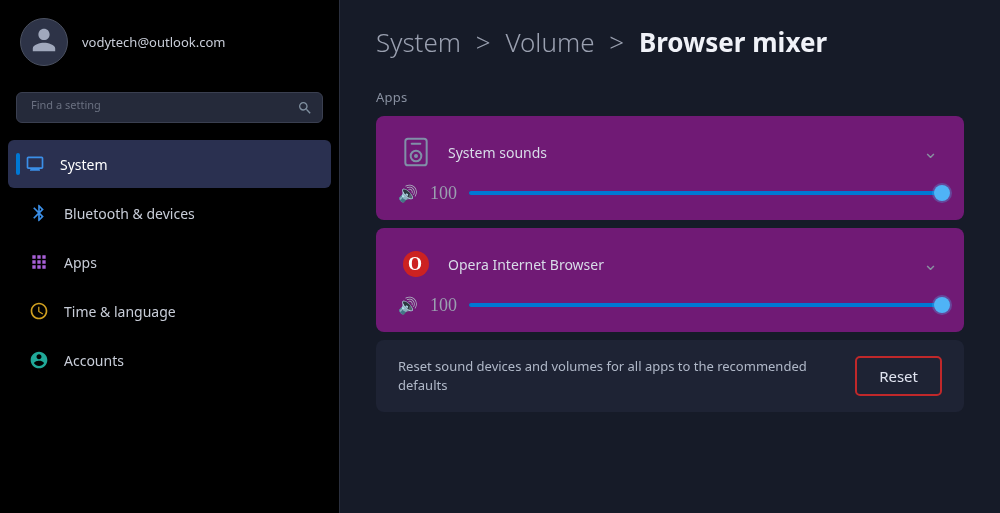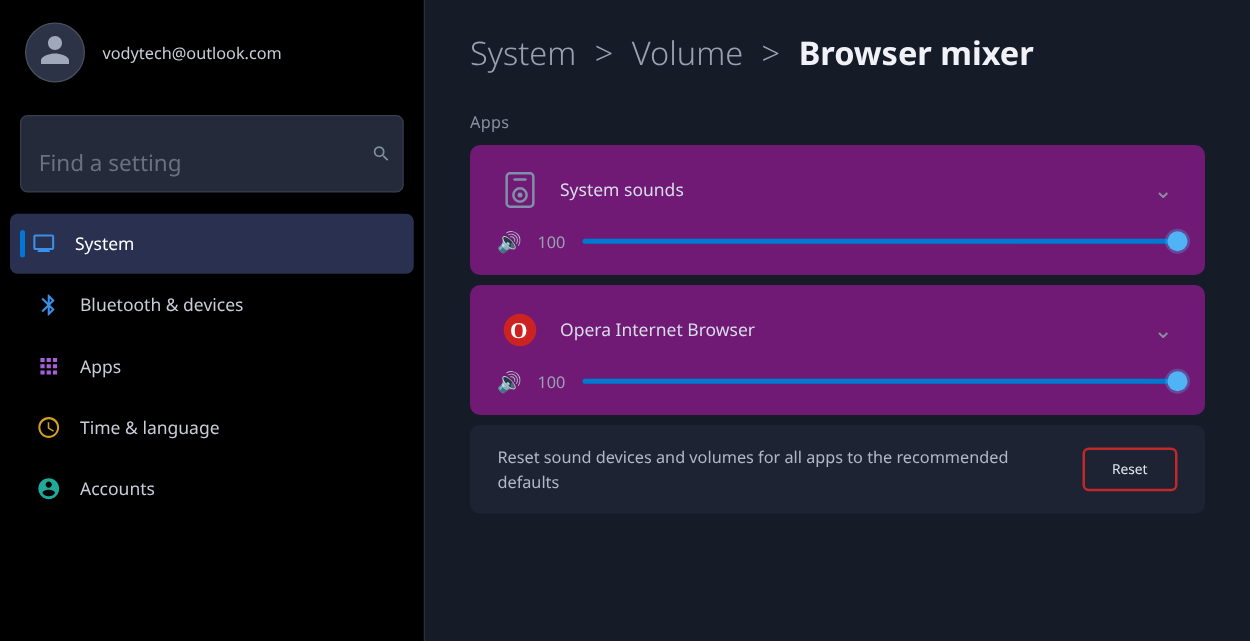--- a/index.html
+++ b/index.html
@@ -57,23 +57,23 @@
     .search-box {
       margin: 8px 16px 16px 16px;
       position: relative;
     }
 
     .search-input {
       width: 100%;
       background: #252a3a;
       border: 1px solid #3a3f50;
       border-radius: 6px;
-      padding: 26px 38px 10px 14px;
+      padding: 4px 38px 10px 14px;
       color: #c0c5d0;
-      font-size: 18px;
+      font-size: 11px;
       outline: none;
       font-family: inherit;
     }
 
     .search-input::placeholder { color: #6a7080; }
 
     .search-icon-btn {
       position: absolute;
       right: 10px;
       top: 50%;
@@ -204,23 +204,24 @@
       align-items: center;
       gap: 12px;
     }
 
     .vol-icon {
       color: #8090a8;
       font-size: 16px;
     }
 
     .vol-num {
-      font-size: 13px;
+      font-size: 18px;
       color: #9aa0b0;
       min-width: 24px;
+      font-family: Liberation Serif, serif;
     }
 
     .slider-track {
       flex: 1;
       height: 4px;
       background: #3a4055;
       border-radius: 2px;
       position: relative;
     }
 
@@ -260,21 +261,21 @@
       line-height: 1.5;
       flex: 1;
     }
 
     .reset-btn {
       padding: 8px 22px;
       border: 2px solid #c0282a;
       border-radius: 5px;
       background: transparent;
       color: #e0e4f0;
-      font-size: 11px;
+      font-size: 15px;
       font-family: inherit;
       cursor: pointer;
       white-space: nowrap;
     }
 
     
     .icon-blue { color: #3b8fe8; }
     .icon-cyan { color: #00c8d8; }
     .icon-orange { color: #e07820; }
     .icon-purple { color: #a860d8; }

